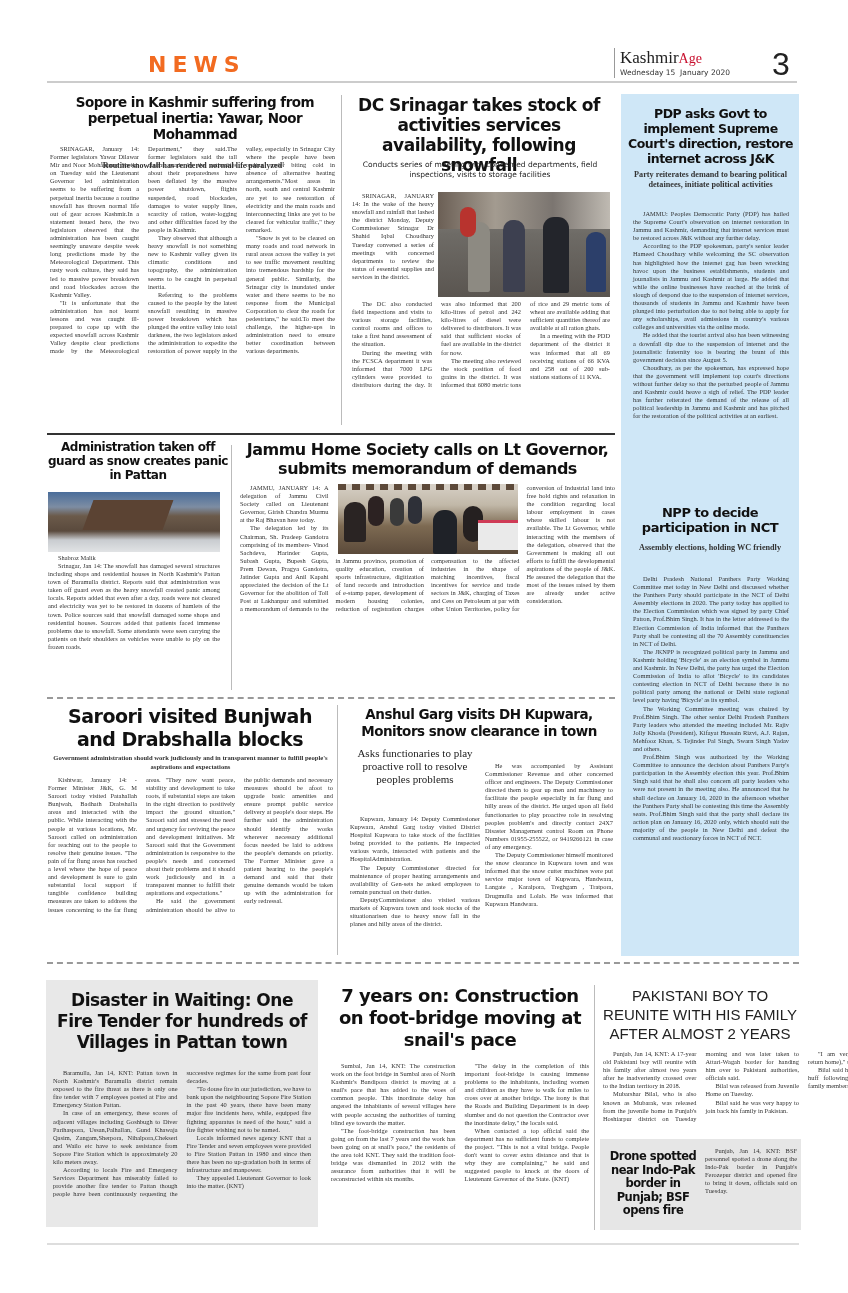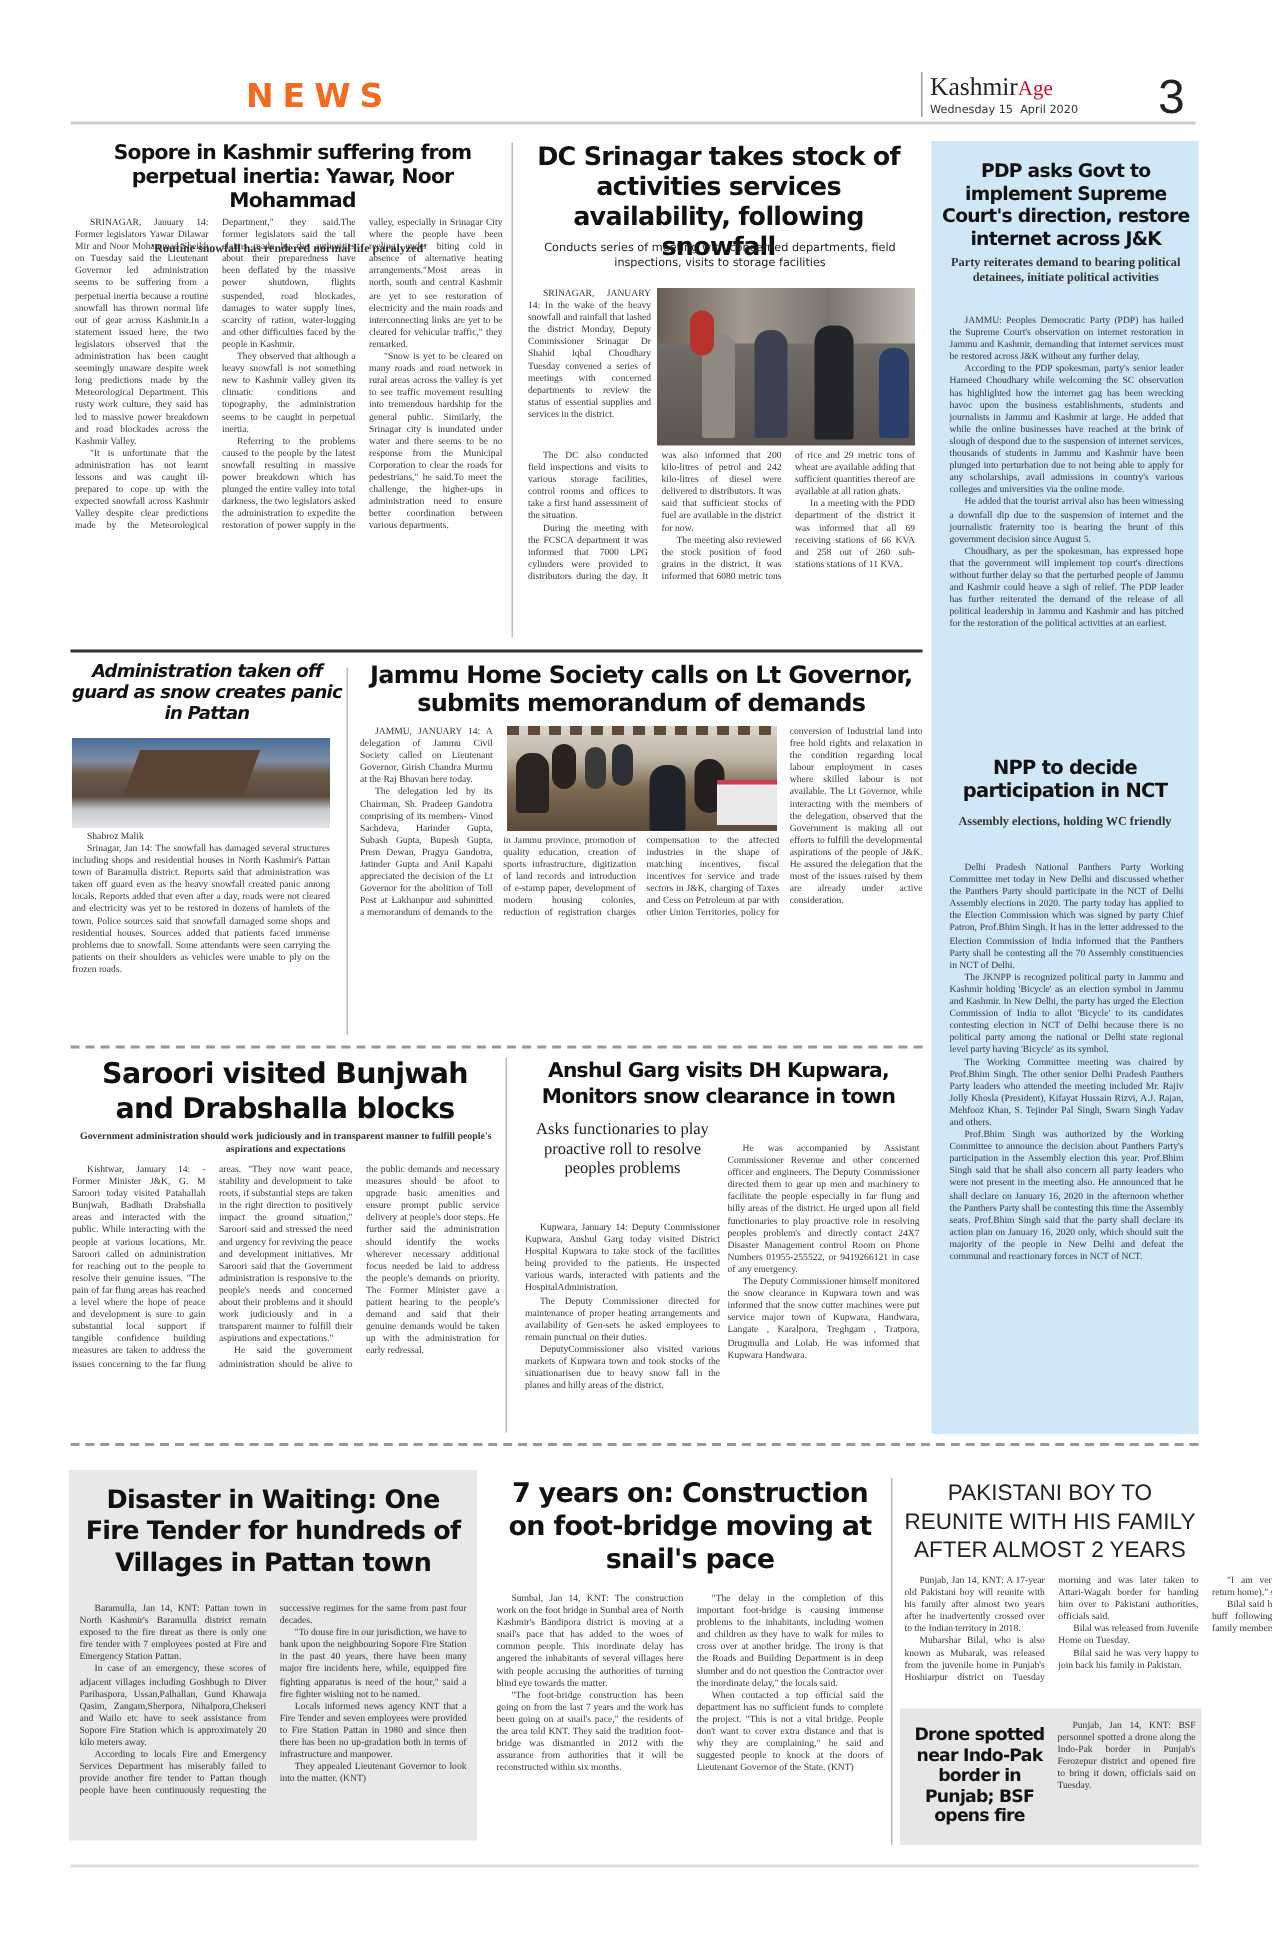--- a/index.html
+++ b/index.html
@@ -12,26 +12,26 @@
   .cols2 { column-count: 2; column-gap: 9px; }
   .cols3 { column-count: 3; column-gap: 9px; }
   .sub { font-family: "Liberation Serif", serif; font-weight: bold; color: #333; text-align: center; }
   .vrule { position: absolute; width: 1px; background: #bbb; }
   .dash { position: absolute; height: 0; border-top: 2px dashed #999; }
   .photo { position: absolute; overflow: hidden; }
 </style>
 </head>
 <body>
 
-<div class="abs" style="left:164px;top:52px;font-family:'DejaVu Sans',sans-serif;font-weight:bold;font-size:22px;letter-spacing:6px;color:#f26b21;">NEWS</div>
+<div class="abs" style="left:148px;top:52px;font-family:'DejaVu Sans',sans-serif;font-weight:bold;font-size:22px;letter-spacing:6px;color:#f26b21;">NEWS</div>
 <div class="abs" style="left:614px;top:48px;width:1px;height:30px;background:#999;"></div>
 <div class="abs" style="left:620px;top:48px;font-family:'Liberation Serif',serif;font-size:17px;color:#222;">
   <span>Kashmir</span><span style="color:#c8102e;font-size:14px;">Age</span>
 </div>
-<div class="abs" style="left:620px;top:68px;font-family:'DejaVu Sans',sans-serif;font-size:7.5px;color:#333;white-space:pre;">Wednesday 15  April 2020</div>
+<div class="abs" style="left:620px;top:68px;font-family:'DejaVu Sans',sans-serif;font-size:7.5px;color:#333;white-space:pre;">Wednesday 15  January 2020</div>
 <div class="abs" style="left:772px;top:46px;font-family:'Liberation Sans',sans-serif;font-size:32px;color:#222;">3</div>
 <div class="abs" style="left:47px;top:81px;width:750px;height:2px;background:#ccc;"></div>
 
 <div class="abs hd" style="left:50px;top:94px;width:290px;font-size:13.5px;line-height:16px;">Sopore in Kashmir suffering from perpetual inertia: Yawar, Noor Mohammad</div>
 <div class="abs sub" style="left:45px;top:128px;width:295px;font-size:8px;margin-top:33px;">'Routine snowfall has rendered normal life paralyzed'</div>
 <div class="abs body-text cols3" style="left:50px;top:145px;width:285px;height:285px;">
   <p>SRINAGAR, January 14: Former legislators Yawar Dilawar Mir and Noor Mohammad Sheikh on Tuesday said the Lieutenant Governor led administration seems to be suffering from a perpetual inertia because a routine snowfall has thrown normal life out of gear across Kashmir.In a statement issued here, the two legislators observed that the administration has been caught seemingly unaware despite week long predictions made by the Meteorological Department. This rusty work culture, they said has led to massive power breakdown and road blockades across the Kashmir Valley.</p>
   <p>"It is unfortunate that the administration has not learnt lessons and was caught ill-prepared to cope up with the expected snowfall across Kashmir Valley despite clear predictions made by the Meteorological Department," they said.The former legislators said the tall claims made by the authorities about their preparedness have been deflated by the massive power shutdown, flights suspended, road blockades, damages to water supply lines, scarcity of ration, water-logging and other difficulties faced by the people in Kashmir.</p>
   <p>They observed that although a heavy snowfall is not something new to Kashmir valley given its climatic conditions and topography, the administration seems to be caught in perpetual inertia.</p>
   <p>Referring to the problems caused to the people by the latest snowfall resulting in massive power breakdown which has plunged the entire valley into total darkness, the two legislators asked the administration to expedite the restoration of power supply in the valley, especially in Srinagar City where the people have been reeling under biting cold in absence of alternative heating arrangements."Most areas in north, south and central Kashmir are yet to see restoration of electricity and the main roads and interconnecting links are yet to be cleared for vehicular traffic," they remarked.</p>
@@ -73,21 +73,21 @@
 <div class="abs sub" style="left:630px;top:543px;width:160px;font-size:8.2px;line-height:10px;">Assembly elections, holding WC friendly</div>
 <div class="abs body-text" style="left:633px;top:575px;width:156px;">
   <p>Delhi Pradesh National Panthers Party Working Committee met today in New Delhi and discussed whether the Panthers Party should participate in the NCT of Delhi Assembly elections in 2020. The party today has applied to the Election Commission which was signed by party Chief Patron, Prof.Bhim Singh. It has in the letter addressed to the Election Commission of India informed that the Panthers Party shall be contesting all the 70 Assembly constituencies in NCT of Delhi.</p>
   <p>The JKNPP is recognized political party in Jammu and Kashmir holding 'Bicycle' as an election symbol in Jammu and Kashmir. In New Delhi, the party has urged the Election Commission of India to allot 'Bicycle' to its candidates contesting election in NCT of Delhi because there is no political party among the national or Delhi state regional level party having 'Bicycle' as its symbol.</p>
   <p>The Working Committee meeting was chaired by Prof.Bhim Singh. The other senior Delhi Pradesh Panthers Party leaders who attended the meeting included Mr. Rajiv Jolly Khosla (President), Kifayat Hussain Rizvi, A.J. Rajan, Mehfooz Khan, S. Tejinder Pal Singh, Swarn Singh Yadav and others.</p>
   <p>Prof.Bhim Singh was authorized by the Working Committee to announce the decision about Panthers Party's participation in the Assembly election this year. Prof.Bhim Singh said that he shall also concern all party leaders who were not present in the meeting also. He announced that he shall declare on January 16, 2020 in the afternoon whether the Panthers Party shall be contesting this time the Assembly seats. Prof.Bhim Singh said that the party shall declare its action plan on January 16, 2020 only, which should suit the majority of the people in New Delhi and defeat the communal and reactionary forces in NCT of NCT.</p>
 </div>
 
 <div class="abs" style="left:47px;top:433px;width:568px;height:1.5px;background:#333;"></div>
 
-<div class="abs hd" style="left:48px;top:440px;width:180px;font-size:12px;line-height:14px;font-style:italic;">Administration taken off guard as snow creates panic in Pattan</div>
+<div class="abs hd" style="left:48px;top:440px;width:180px;font-size:12px;line-height:14px;">Administration taken off guard as snow creates panic in Pattan</div>
 <div class="photo" style="left:48px;top:492px;width:172px;height:60px;background:linear-gradient(180deg,#4a6d9a 0%,#7d8da3 25%,#6b5a4a 40%,#5a4a3d 65%,#c9ccd0 80%,#e1e3e5 100%);">
   <div style="position:absolute;left:40px;top:8px;width:80px;height:30px;background:#5b4333;transform:skewX(-20deg);"></div>
 </div>
 <div class="abs body-text" style="left:58px;top:554px;width:160px;">Shabroz Malik</div>
 <div class="abs body-text" style="left:48px;top:562px;width:172px;">
   <p>Srinagar, Jan 14:  The snowfall has damaged several structures including shops and residential houses in North Kashmir's Pattan town of Baramulla district. Reports said that administration was taken off guard even as the heavy snowfall created panic among locals. Reports added that even after a day, roads were not cleared and electricity was yet to be restored in dozens of hamlets of the town. Police sources said that snowfall damaged some shops and residential houses. Sources added that patients faced immense problems due to snowfall. Some attendants were seen carrying the patients on their shoulders as vehicles were unable to ply on the frozen roads.</p>
 </div>
 <div class="vrule" style="left:231px;top:445px;height:245px;"></div>
 
 <div class="abs hd" style="left:240px;top:440px;width:375px;font-size:16px;line-height:19px;">Jammu Home Society calls on Lt Governor, submits memorandum of demands</div>

